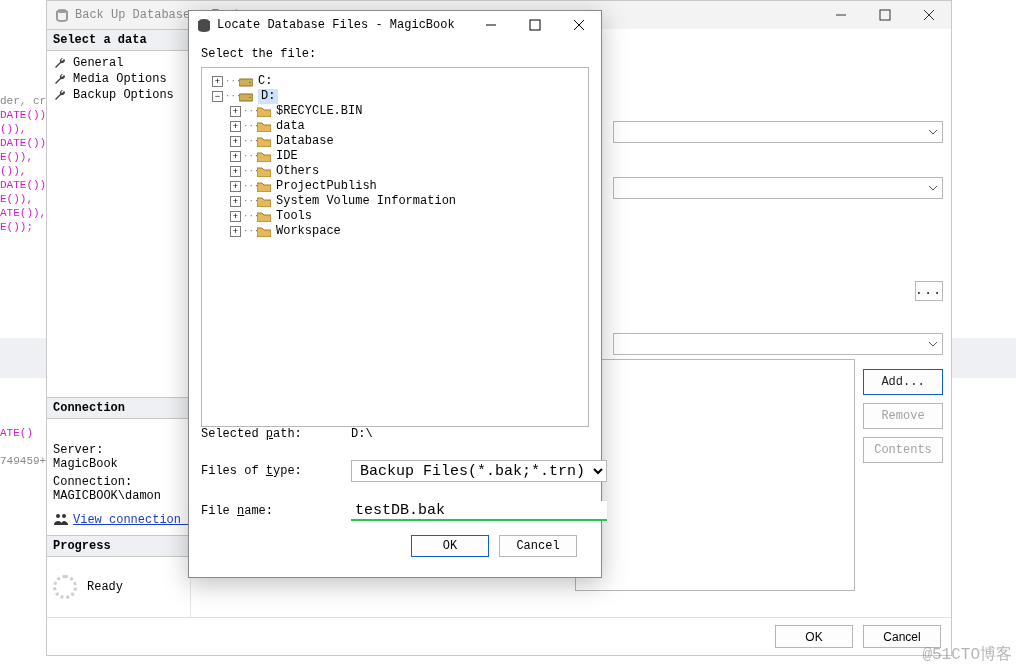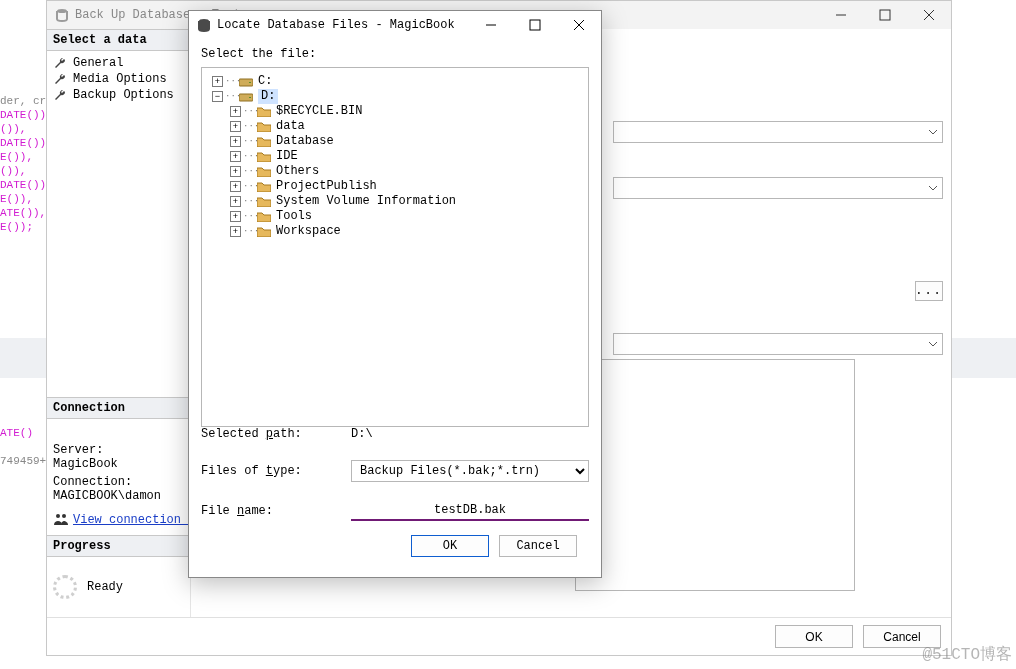--- a/index.html
+++ b/index.html
@@ -270,31 +270,30 @@
 
   .form-grid {
     display: grid;
     grid-template-columns: 150px 1fr;
     row-gap: 19px;
     align-items: center;
   }
   .form-grid .u { text-decoration: underline; }
   .form-grid select, .form-grid input[type=text] {
     font-family: inherit;
-    font-size: 12px;
+    font-size: 15px;
     height: 22px;
     border: 1px solid #b7b7b7;
     background: #fff;
     padding: 0 4px;
   }
   .form-grid input.filename {
     border: none;
-    border-bottom: 2px solid #701a75;
+    border-bottom: 2px solid #22c55e;
     height: 20px;
-    text-align: center;
   }
 
   .locate-footer {
     display:flex; justify-content:flex-end; gap:10px;
     padding: 14px 12px 12px 0;
   }
   .locate-footer button {
     width: 78px; height: 22px;
     font-family: inherit; font-size: 12px;
     background: #fdfdfd;
@@ -437,20 +436,25 @@
       <div class="dots-btn">...</div>
       <div class="combo c3">
           <span class="chev">
             <svg width="10" height="10">
               <path d="M1 3l4 4 4-4" fill="none" stroke="#555"></path>
             </svg>
           </span>
         </div>
 
       <div class="frame-box"></div>
+      <div class="side-btns">
+        <button class="primary">Add...</button>
+        <button class="disabled">Remove</button>
+        <button class="disabled">Contents</button>
+      </div>
     </div>
   </div>
 
   <div class="backup-footer">
     <button>OK</button>
     <button>Cancel</button>
   </div>
 </div>
 
 <div class="win-locate">

